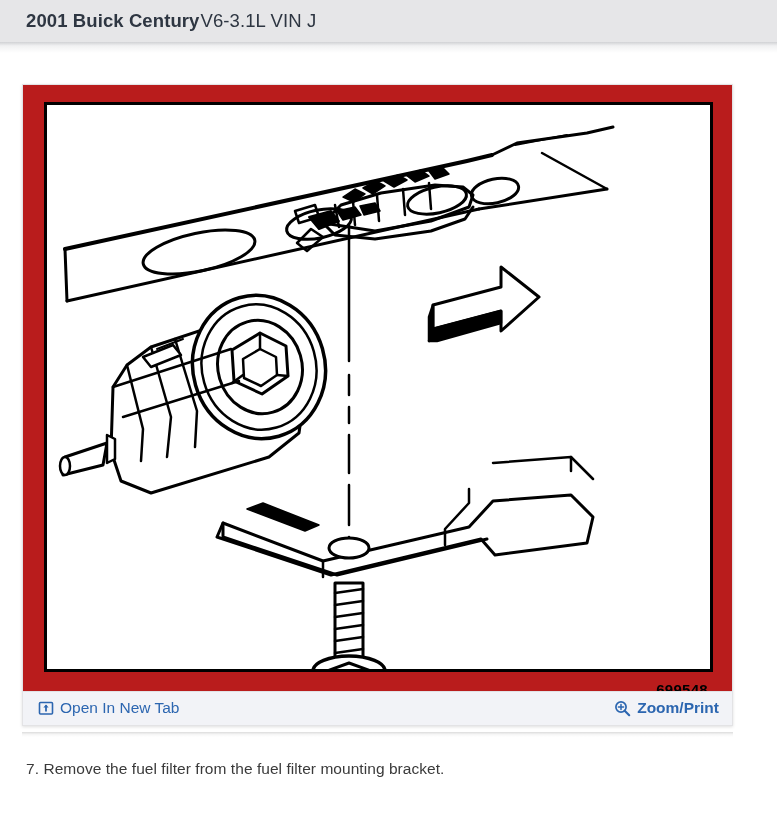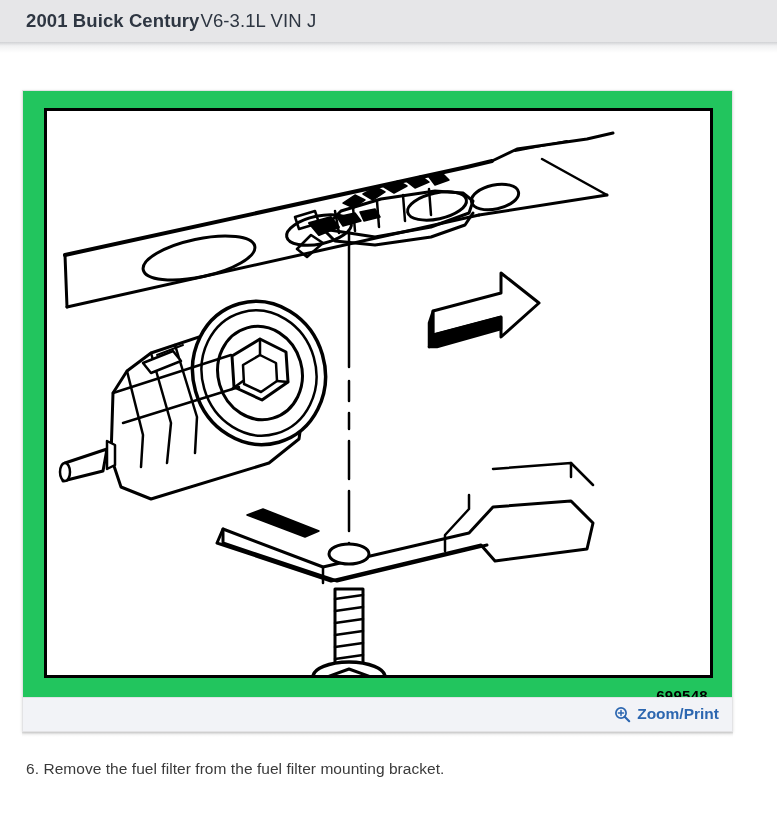--- a/index.html
+++ b/index.html
@@ -68,24 +68,24 @@
     line-height: 22px;
     color: #3a3a3a;
     white-space: nowrap;
     z-index: 5;
   }
 
   
   .figure-card {
     position: absolute;
     left: 22px;
-    top: 90px;
+    top: 84px;
     width: 711px;
     height: 642px;
-    background: #22c55e;
+    background: #b91c1c;
     border: 1px solid #e3e3e5;
     box-shadow: 0 1px 3px rgba(0,0,0,0.13);
     z-index: 10;
   }
 
   .figure-inner {
     position: absolute;
     left: 21px;
     top: 17px;
     width: 669px;
@@ -265,32 +265,42 @@
           <path d="M280 566 l22 -8 l22 8 l0 22 l-22 12 l-22 -12 z" fill="#fff" stroke="#000" stroke-width="3"></path>
           <path d="M280 566 l22 10 l22 -10 M302 576 l0 24" stroke-width="2.5"></path>
         </g>
       </svg>
     </div>
 
     <div class="figure-number">699548</div>
 
     <div class="fig-toolbar">
 
+      <a class="tool-link tool-open" href="#">
+        <span class="tool-icon">
+          <svg width="16" height="16" viewBox="0 0 16 16">
+            <rect x="1.5" y="2.5" width="13" height="11.5" rx="1" fill="none" stroke="#2c66b0" stroke-width="1.6"></rect>
+            <path d="M8 11.5 L8 5.2" stroke="#2c66b0" stroke-width="1.8" fill="none"></path>
+            <path d="M5.4 7.4 L8 4.6 L10.6 7.4 Z" fill="#2c66b0"></path>
+          </svg>
+        </span>
+        <span>Open In New Tab</span>
+      </a>
 
       <a class="tool-link tool-zoom" href="#">
         <span class="tool-icon">
           <svg width="17" height="17" viewBox="0 0 17 17">
             <circle cx="7" cy="7" r="5.1" fill="none" stroke="#2c66b0" stroke-width="1.7"></circle>
             <path d="M10.7 10.7 L15.2 15.2" stroke="#2c66b0" stroke-width="2.1" fill="none" stroke-linecap="round"></path>
             <path d="M7 4.4 L7 9.6 M4.4 7 L9.6 7" stroke="#2c66b0" stroke-width="1.5" fill="none" stroke-linecap="round"></path>
           </svg>
         </span>
         <span>Zoom/Print</span>
       </a>
 
     </div>
   </div>
 
   <div class="steps">
-    <div class="step-line">6. Remove the fuel filter from the fuel filter mounting bracket.</div>
+    <div class="step-line">7. Remove the fuel filter from the fuel filter mounting bracket.</div>
   </div>
 
 </div>
 
 </body></html>

